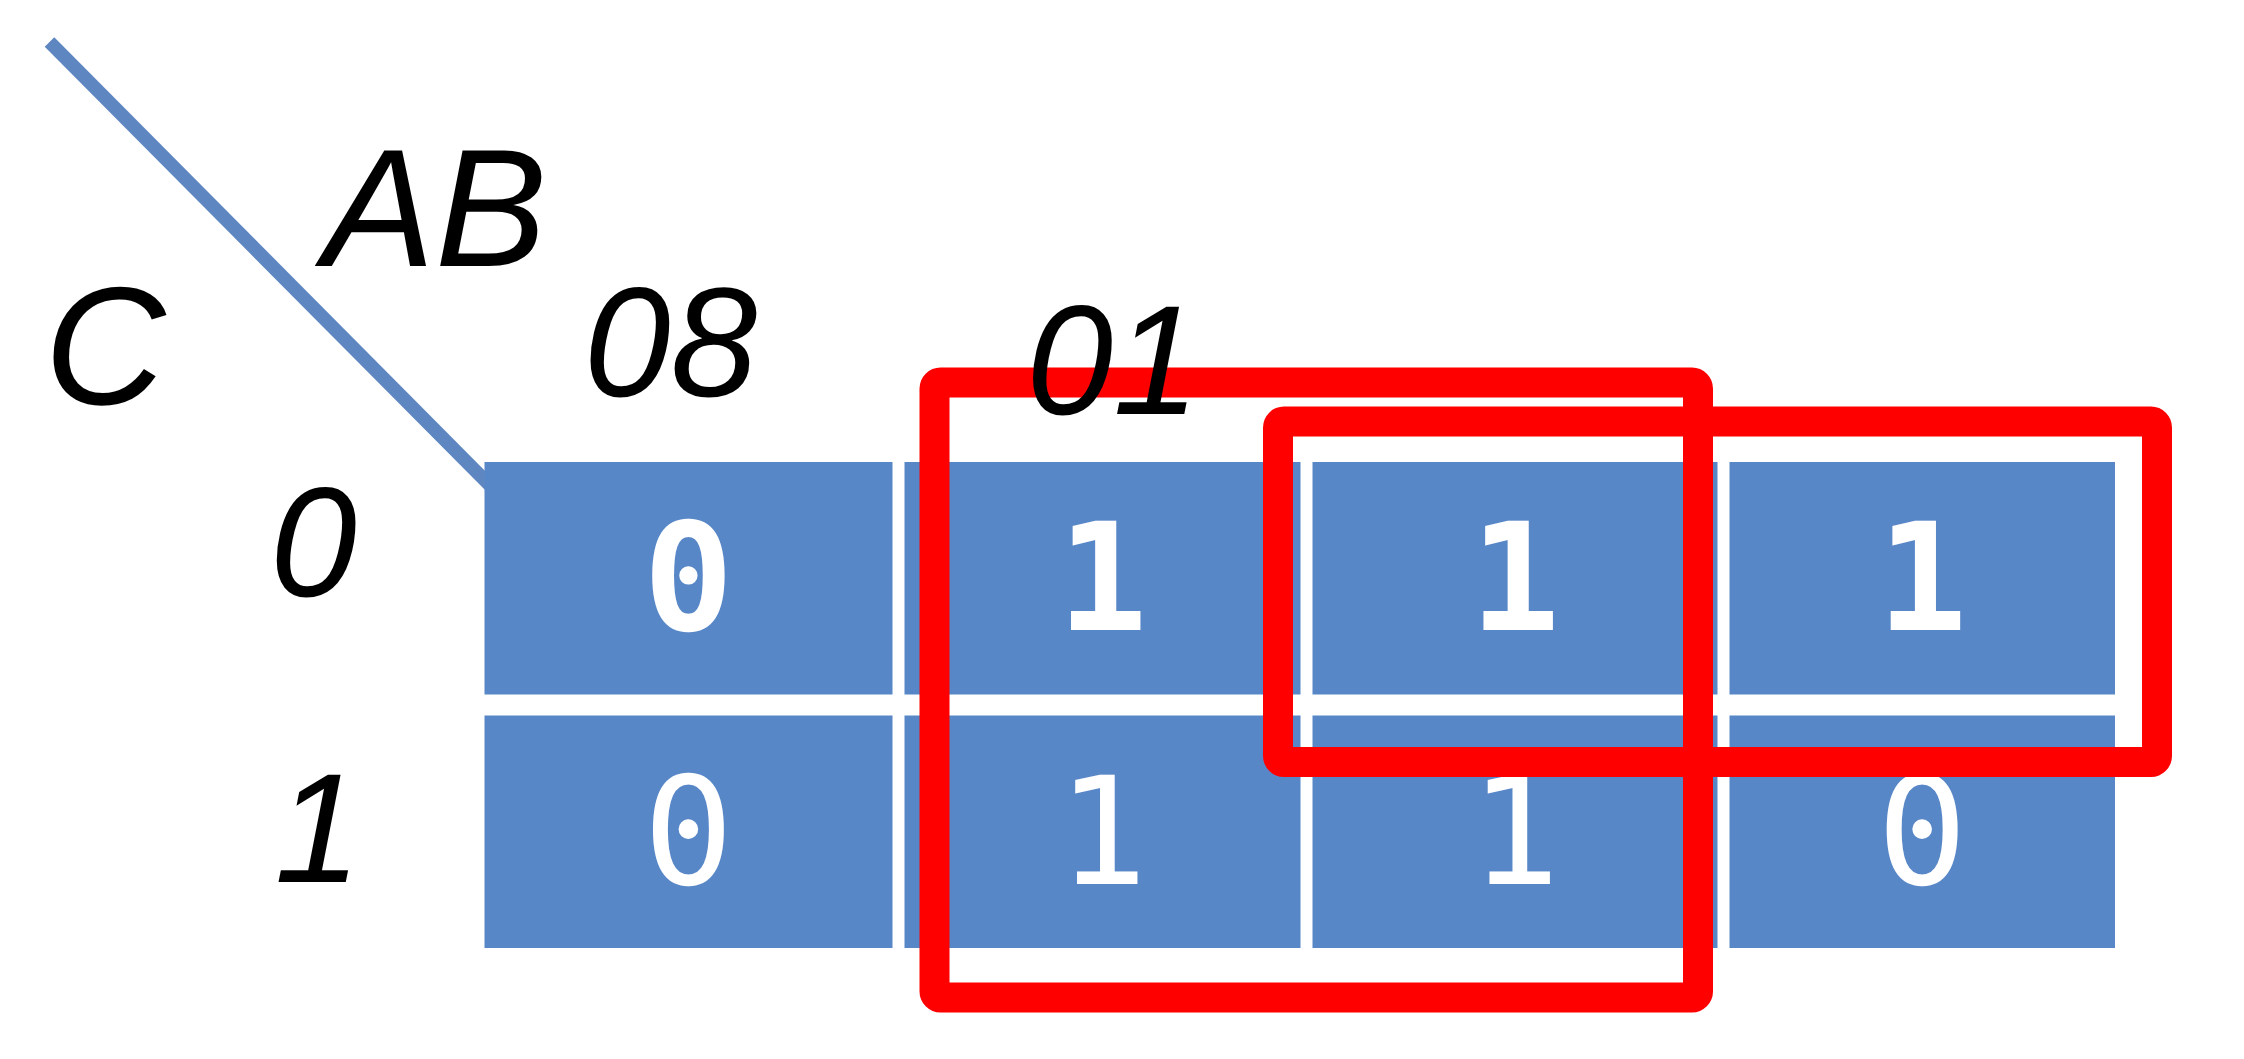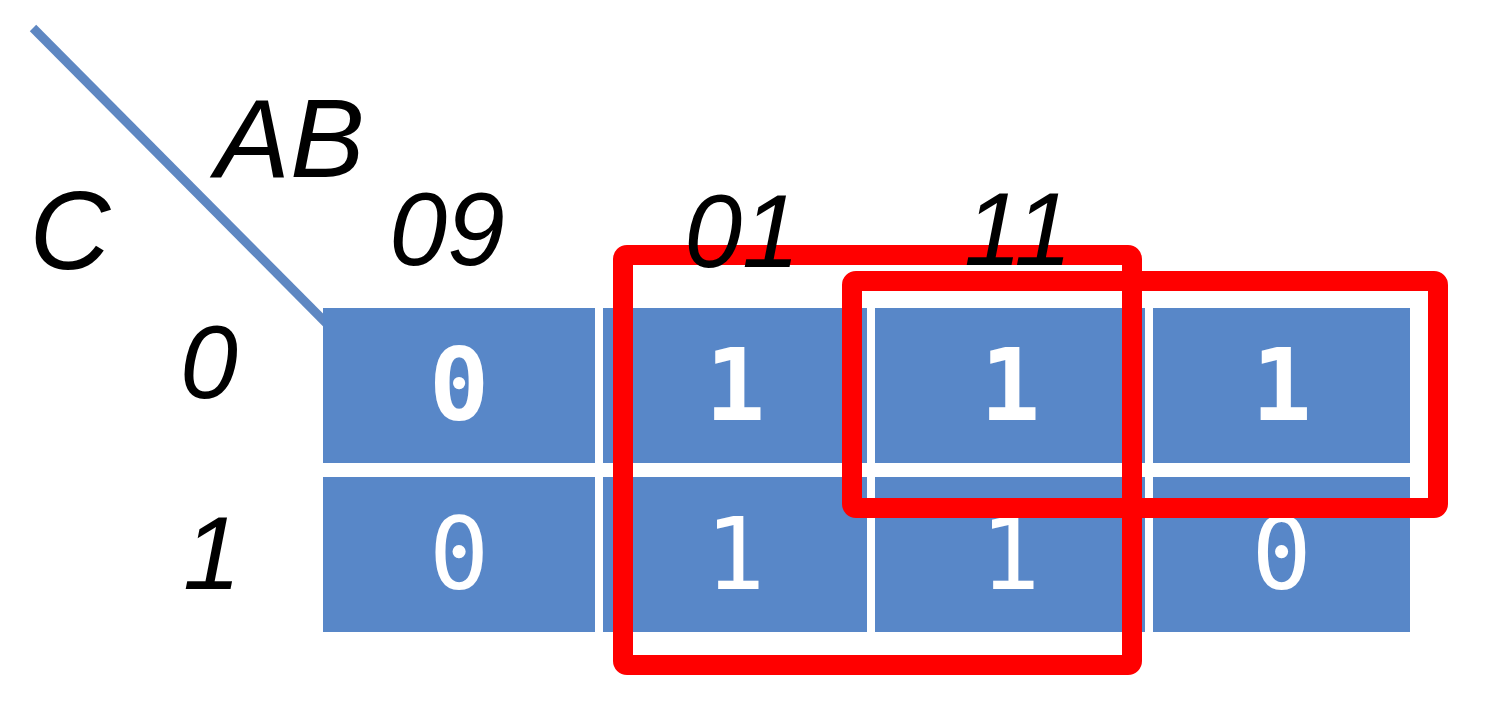--- a/index.html
+++ b/index.html
@@ -57,23 +57,22 @@
 
 <div class="stage">
 
   <svg class="diag-svg" width="1496" height="706" aria-hidden="true">
     <line x1="33" y1="28" x2="341" y2="338" stroke="var(--divider-line)" stroke-width="9"></line>
   </svg>
 
   <div class="lbl var" style="left:290px;top:111px;margin-top:28px;">AB</div>
   <div class="lbl var" style="left:70px;top:231px;">C</div>
 
-  <div class="lbl hdr" style="left:447px;top:229px;">09</div>
-  <div class="lbl hdr" style="left:742px;top:231px;">01</div>
-  <div class="lbl hdr" style="left:1018px;top:229px;">11</div>
+  <div class="lbl hdr" style="left:447px;top:229px;">08</div>
+  <div class="lbl hdr" style="left:742px;top:241px;">01</div>
 
   <div class="lbl hdr" style="left:209px;top:362px;">0</div>
   <div class="lbl hdr" style="left:212px;top:553px;">1</div>
 
   <div class="cell row0" style="left:323px;top:308px;width:272px;height:155px;">
       <span>0</span>
     </div>
   <div class="cell row0" style="left:603px;top:308px;width:264px;height:155px;">
       <span>1</span>
     </div>

